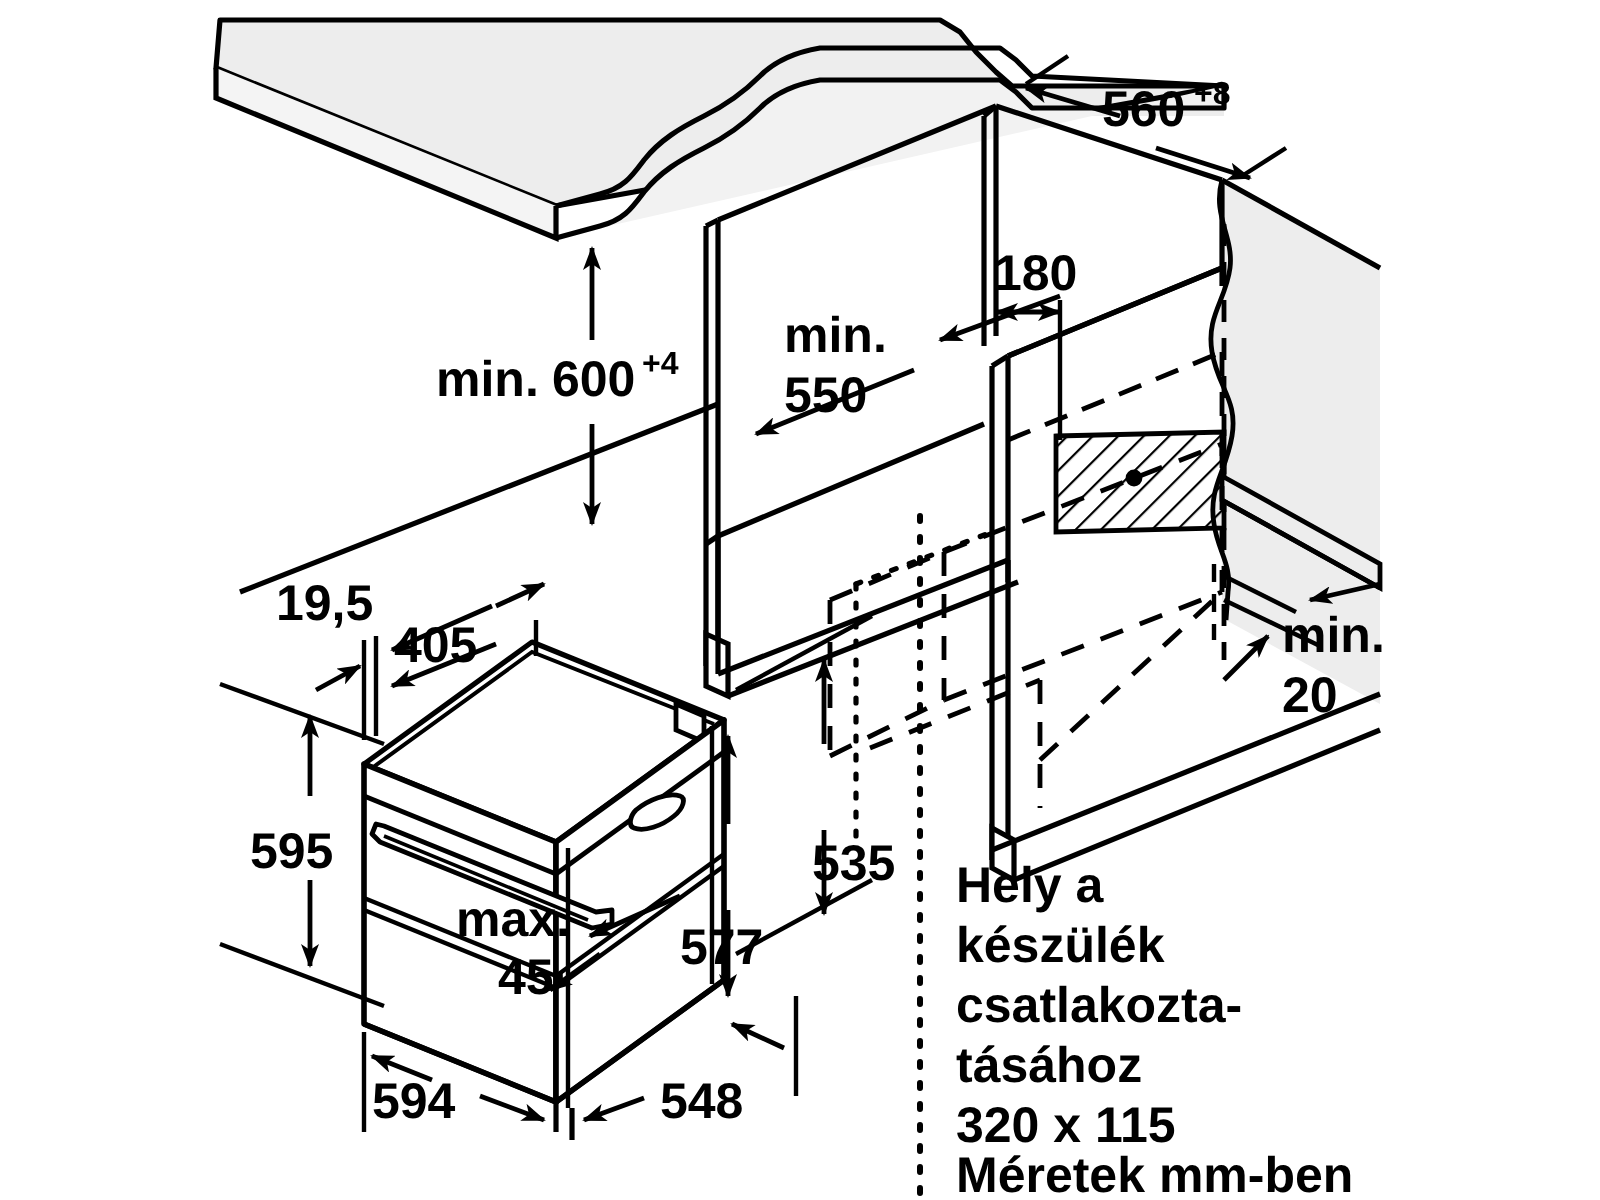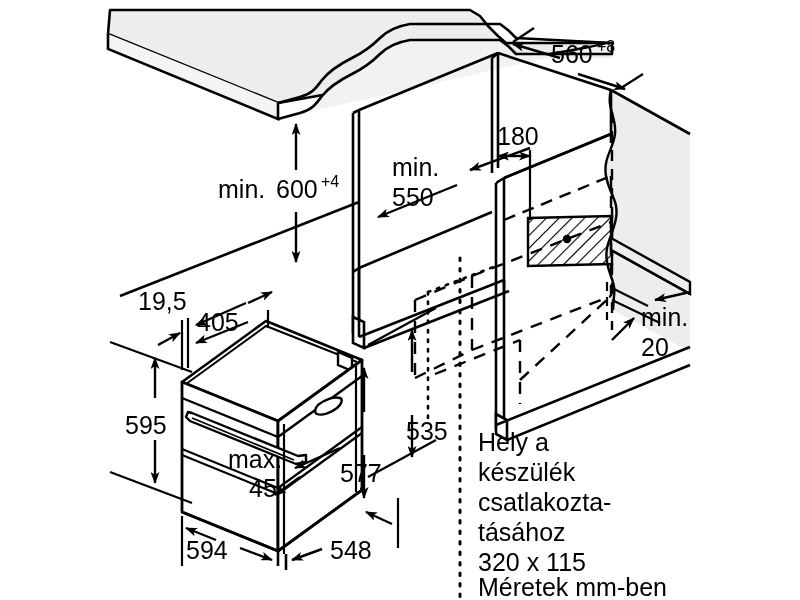--- a/index.html
+++ b/index.html
@@ -7,20 +7,21 @@
     padding: 0;
     background: #ffffff;
   }
   #sheet {
     position: relative;
     width: 800px;
     height: 600px;
     background: #ffffff;
     overflow: hidden;
     font-family: "Liberation Sans", sans-serif;
+    font-weight: bold;
   }
   #sheet svg {
     position: absolute;
     left: 0;
     top: 0;
   }
   .dimtext {
     font-family: "Liberation Sans", sans-serif;
     font-size: 25px;
     fill: #000000;

